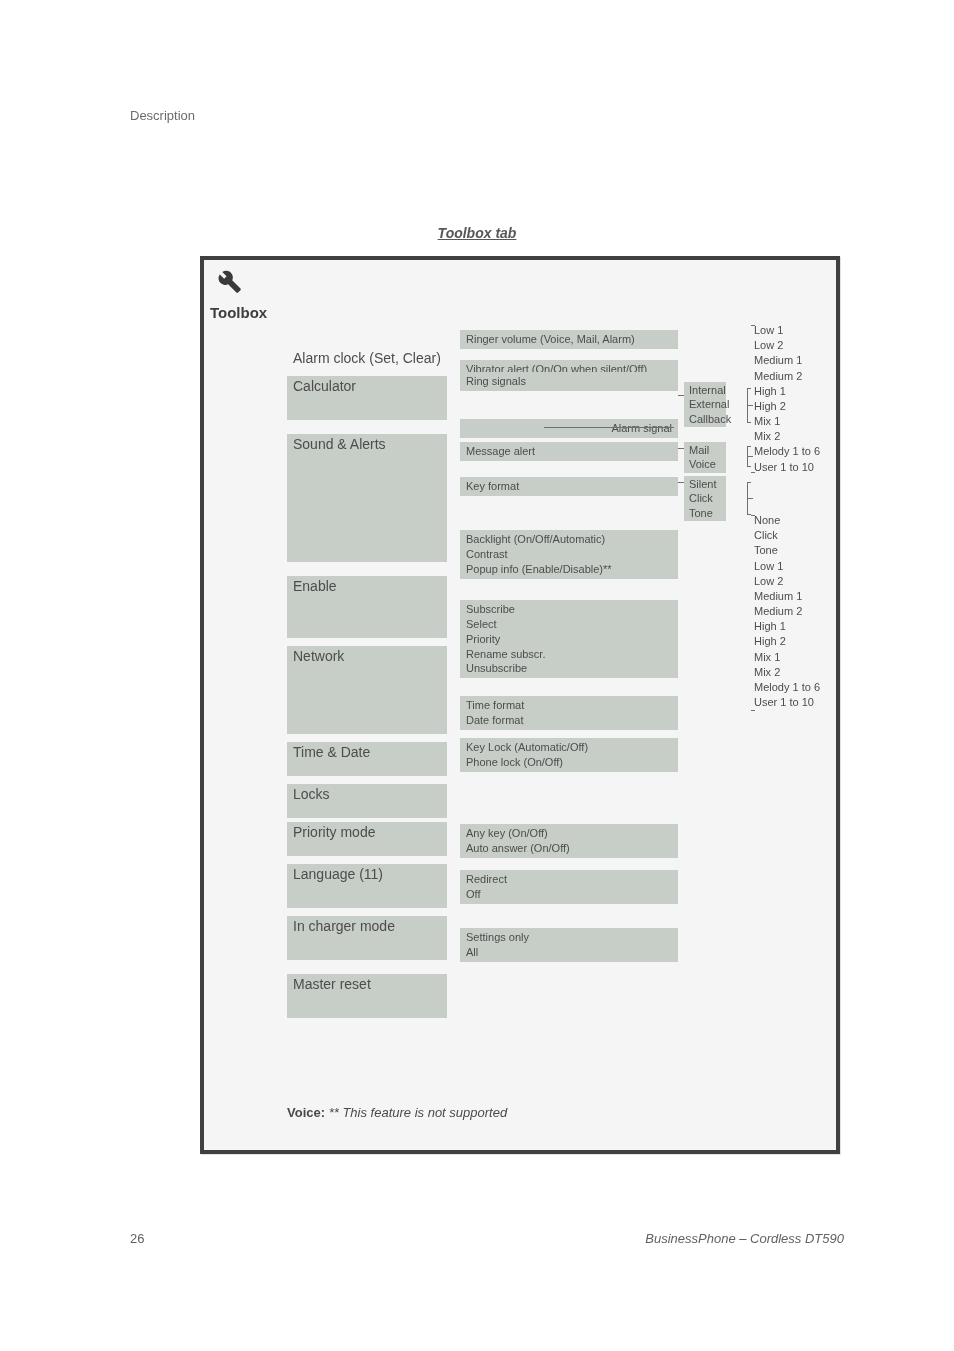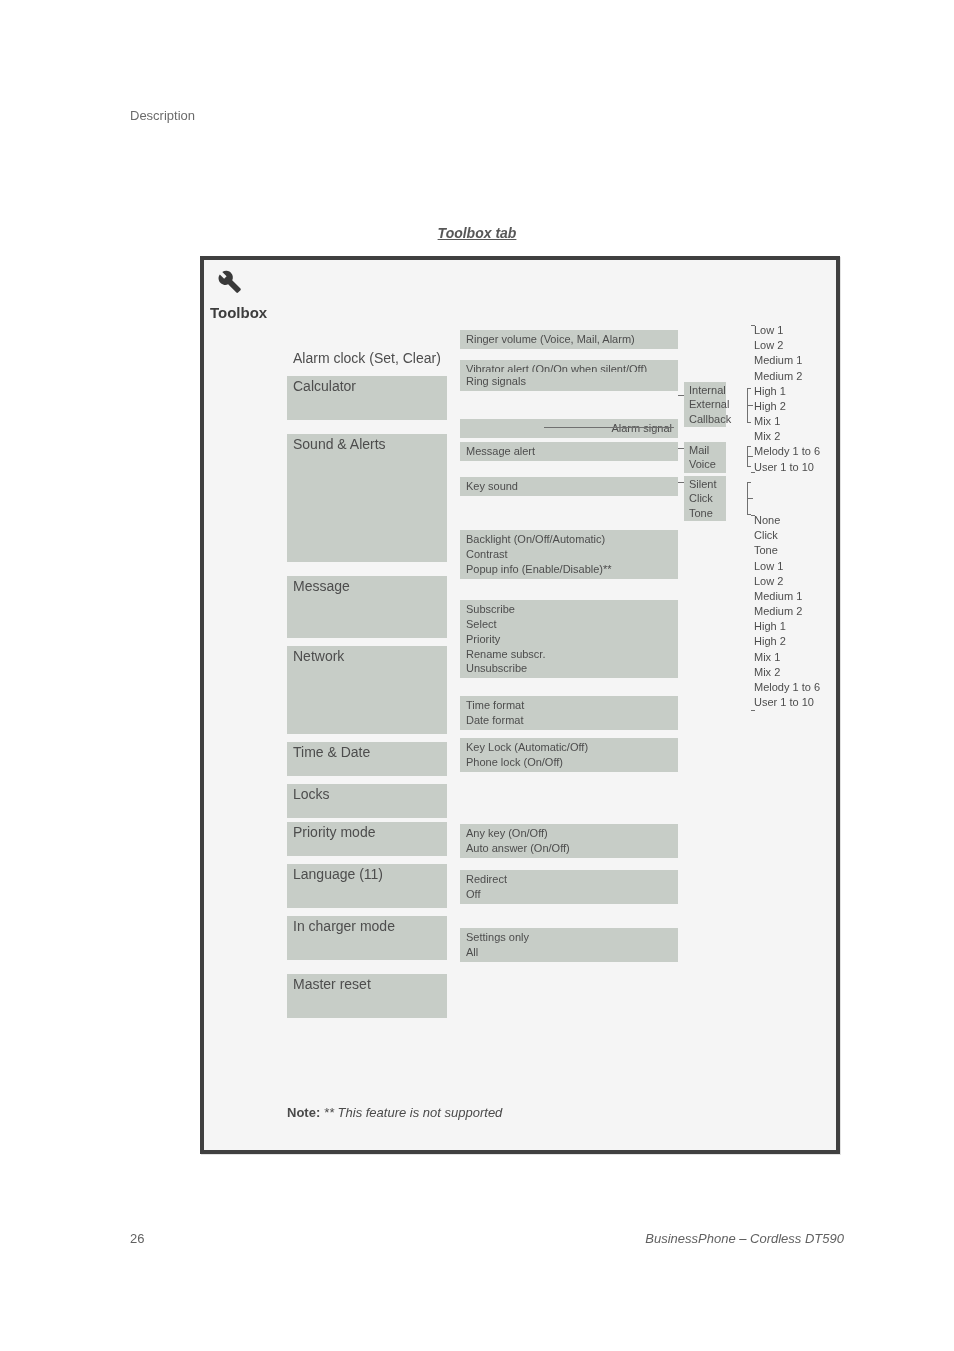--- a/index.html
+++ b/index.html
@@ -139,35 +139,35 @@
 
     <svg class="wrench" viewBox="0 0 24 24">
       <path fill="#3a3a3a" d="M22.7 19.3l-7.1-7.1c.5-1 .7-2.1.5-3.3-.4-2.6-2.6-4.7-5.2-4.9-1.4-.1-2.7.3-3.8 1.1l3.7 3.7-2.1 2.1L5 7.2c-.8 1.1-1.2 2.4-1.1 3.8.2 2.6 2.3 4.8 4.9 5.2 1.2.2 2.3 0 3.3-.5l7.1 7.1c.4.4 1 .4 1.4 0l2.1-2.1c.4-.4.4-1 0-1.4z"></path>
     </svg>
 
     <div class="col-header">Toolbox</div>
 
     <div class="col1-cell" style="top:42px; background:transparent;">Alarm clock (Set, Clear)</div>
     <div class="col1-cell" style="top:70px; height:44px;">Calculator</div>
     <div class="col1-cell" style="top:128px; height:128px;">Sound &amp; Alerts</div>
-    <div class="col1-cell" style="top:270px; height:62px;">Message</div>
+    <div class="col1-cell" style="top:270px; height:62px;">Enable</div>
     <div class="col1-cell" style="top:340px; height:88px;">Network</div>
     <div class="col1-cell" style="top:478px; height:34px;">Locks</div>
     <div class="col1-cell" style="top:436px; height:34px;">Time &amp; Date</div>
     <div class="col1-cell" style="top:516px; height:34px;">Priority mode</div>
     <div class="col1-cell" style="top:558px; height:44px;">Language (11)</div>
     <div class="col1-cell" style="top:610px; height:44px;">In charger mode</div>
     <div class="col1-cell" style="top:668px; height:44px;">Master reset</div>
 
     <div class="col2-cell" style="top:70px;">Ringer volume (Voice, Mail, Alarm)</div>
     <div class="col2-cell" style="top:100px;">Vibrator alert (On/On when silent/Off)</div>
     <div class="col2-cell" style="top:112px;">Ring signals</div>
     <div class="col2-cell" style="top:159px;text-align:right;">Alarm signal</div>
     <div class="col2-cell" style="top:182px;">Message alert</div>
-    <div class="col2-cell" style="top:217px;">Key sound</div>
+    <div class="col2-cell" style="top:217px;">Key format</div>
     <div class="col2-cell" style="top:270px; white-space:pre-line;">Backlight (On/Off/Automatic)
 Contrast
 Popup info (Enable/Disable)**</div>
     <div class="col2-cell" style="top:340px; white-space:pre-line;">Subscribe
 Select
 Priority
 Rename subscr.
 Unsubscribe</div>
     <div class="col2-cell" style="top:436px; white-space:pre-line;">Time format
 Date format</div>
@@ -234,21 +234,21 @@
 
     <div class="line line-v" style="top:222px; left:543px; height:32px;"></div>
     <div class="line line-h" style="top:222px; left:543px; width:4px;"></div>
     <div class="line line-h" style="top:254px; left:543px; width:4px;"></div>
     <div class="line line-h" style="top:238px; left:543px; width:6px;"></div>
 
     <div class="line line-h" style="top:255px; left:547px; width:4px;"></div>
     <div class="line line-h" style="top:450px; left:547px; width:4px;"></div>
 
     <div class="note-row">
-      <span class="bold">Note: </span><span class="ital">** </span><span class="ital">This feature is not supported</span>
+      <span class="bold">Voice: </span><span class="ital">** </span><span class="ital">This feature is not supported</span>
     </div>
 
   </div>
 </div>
 
 <div class="footer">
   <span class="pagenum">26</span>
   <span>BusinessPhone – Cordless DT590</span>
 </div>
 

